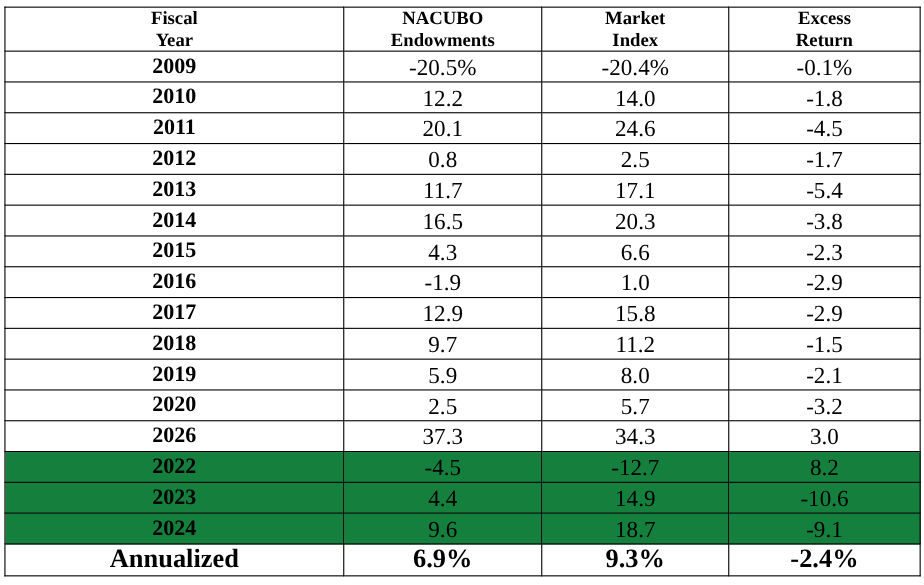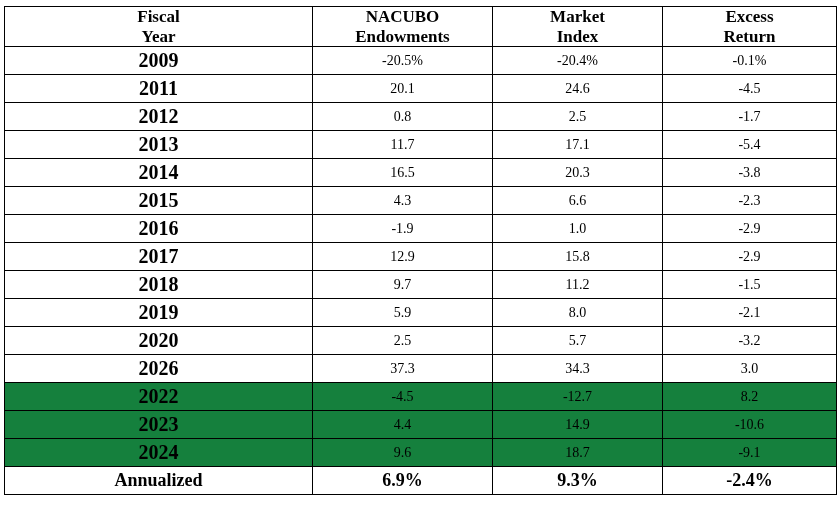--- a/index.html
+++ b/index.html
@@ -51,28 +51,28 @@
   }
   thead th .hl {
     display: block;
   }
   tbody td.year-cell {
     font-weight: bold;
     font-size: 20px;
   }
   tbody td.val-cell {
     font-weight: normal;
-    font-size: 14px;
+    font-size: 21px;
   }
   tr.highlight td {
     background: #15803d;
   }
   tr.total-row td {
     font-weight: bold;
-    font-size: 18px;
+    font-size: 24px;
   }
 </style>
 </head>
 <body>
 
 <div class="page">
   <table class="data-table">
     <colgroup>
       <col class="c-year">
       <col class="c-nacubo">
@@ -100,20 +100,26 @@
       </tr>
     </thead>
     <tbody id="table-body">
         <tr>
           <td class="year-cell">2009</td>
           <td class="val-cell">-20.5%</td>
           <td class="val-cell">-20.4%</td>
           <td class="val-cell">-0.1%</td>
         </tr>
         <tr>
+          <td class="year-cell">2010</td>
+          <td class="val-cell">12.2</td>
+          <td class="val-cell">14.0</td>
+          <td class="val-cell">-1.8</td>
+        </tr>
+        <tr>
           <td class="year-cell">2011</td>
           <td class="val-cell">20.1</td>
           <td class="val-cell">24.6</td>
           <td class="val-cell">-4.5</td>
         </tr>
         <tr>
           <td class="year-cell">2012</td>
           <td class="val-cell">0.8</td>
           <td class="val-cell">2.5</td>
           <td class="val-cell">-1.7</td>

